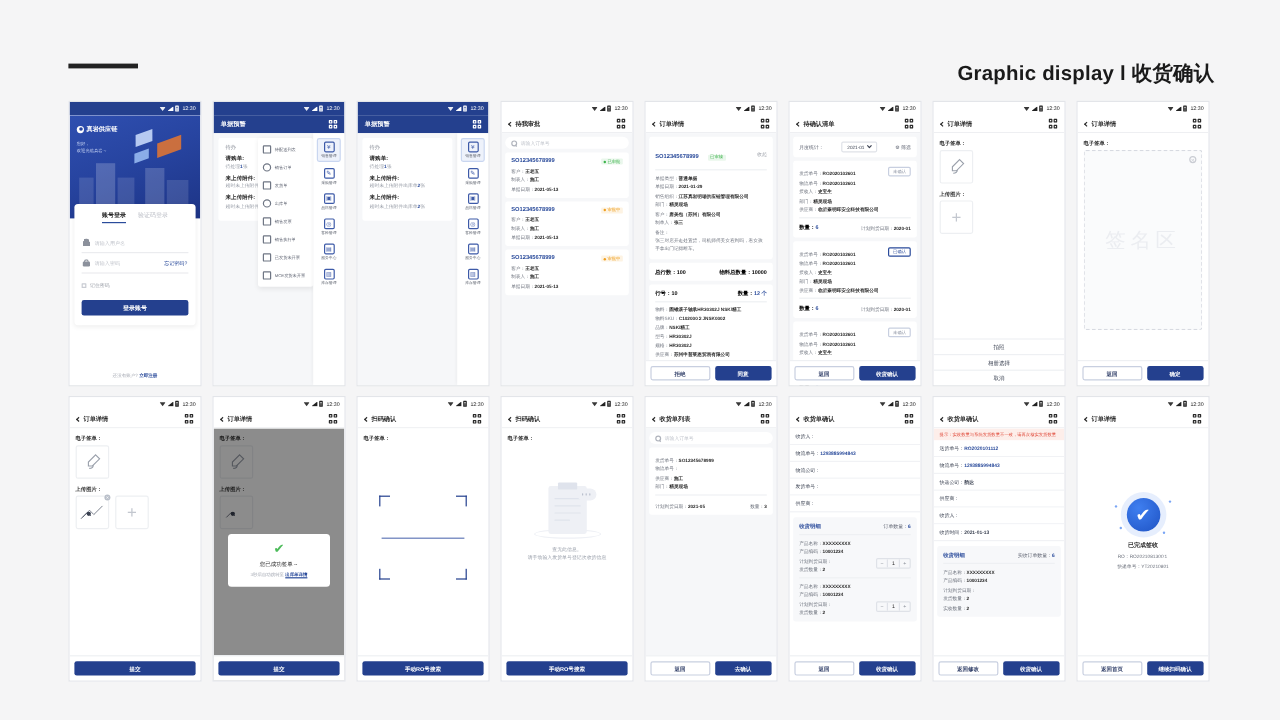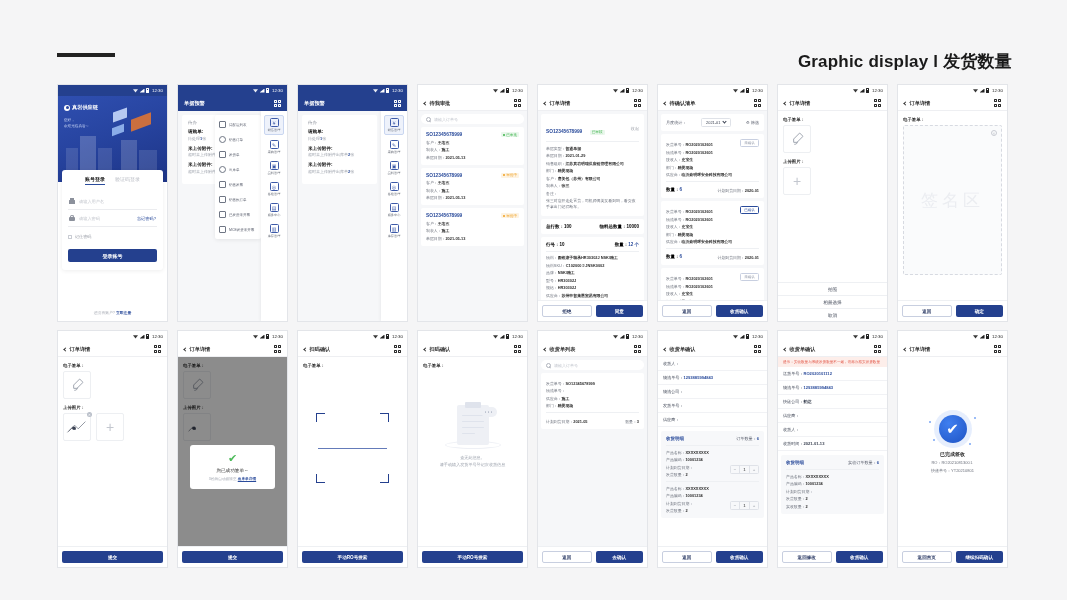--- a/index.html
+++ b/index.html
@@ -209,21 +209,21 @@
   .sparkle { position:absolute; width:2px;height:2px;background:#7aa6f5;border-radius:50%; }
 
   .warn-bar { background:#fdeeea; color:#e04a3a; font-size:3.6px; padding:3px 5px; }
   .frow { display:flex; justify-content:space-between; align-items:center; padding:4px 5px; background:#fff; border-bottom:.5px solid #f1f2f5; font-size:4.1px; color:#3b4252;}
 </style>
 </head>
 <body>
 
 <div class="board">
   <div class="top-rule"></div>
-  <div class="board-title">Graphic display l 发货数量</div>
+  <div class="board-title">Graphic display l 收货确认</div>
 
   <div class="phone" style="left:57px;top:84px;">
     <div class="statusbar dark">
       <div class="sb-icons">
         <span class="ic-wifi"></span>
         <span class="ic-sig"></span>
         <span class="ic-bat"></span>
       </div>
       <span class="sb-time">12:30</span>
     </div>

